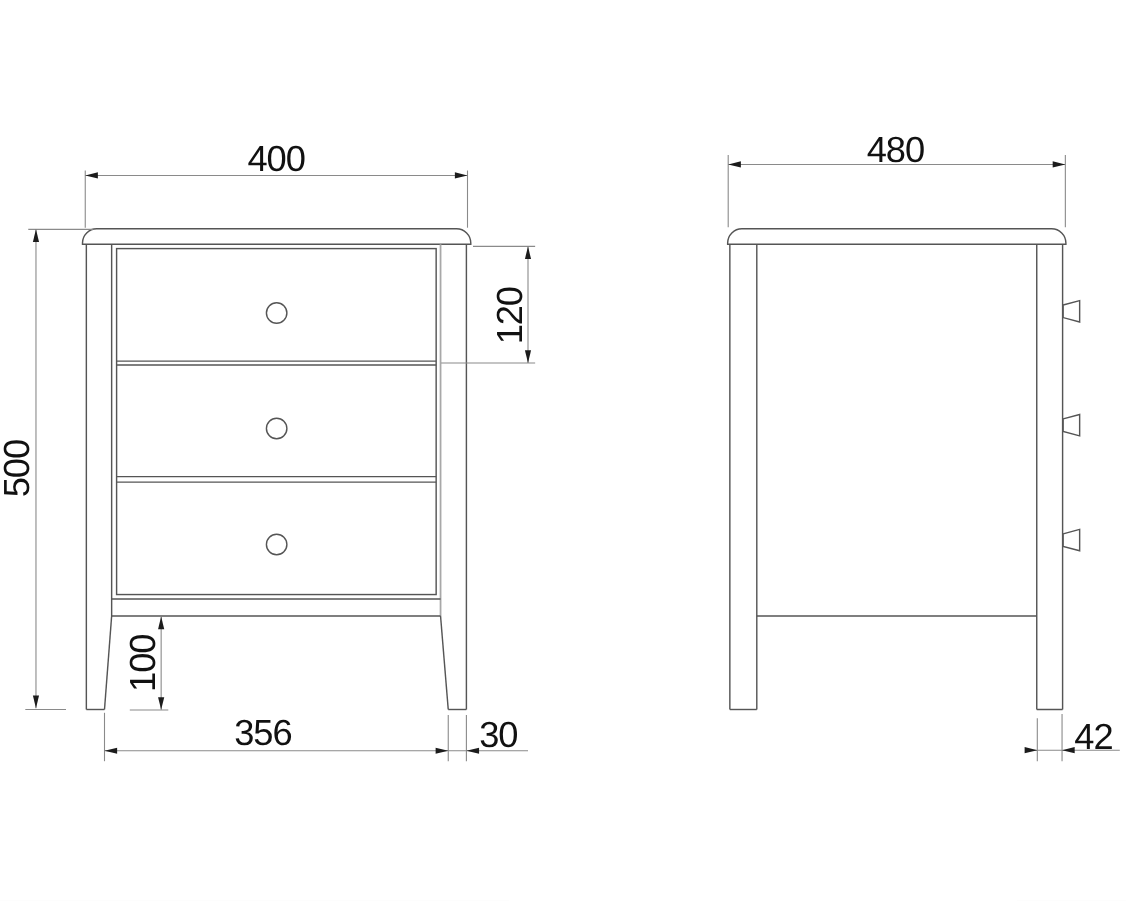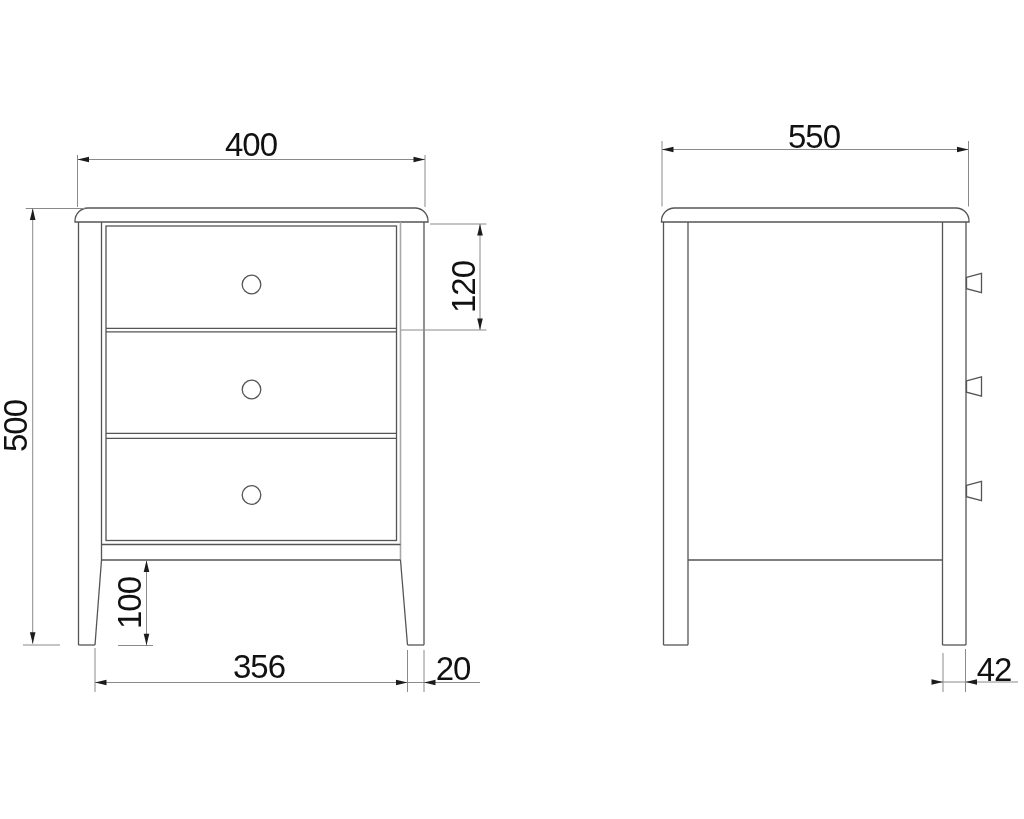--- a/index.html
+++ b/index.html
@@ -134,20 +134,20 @@
   </svg>
 
   <div class="dim-label" style="left:251px;top:144px">400</div>
 
   <div class="dim-label vert" style="left:15px;top:425.5px">500</div>
 
   <div class="dim-label vert" style="left:463px;top:287px">120</div>
 
   <div class="dim-label vert" style="left:128.5px;top:603px">100</div>
 
-  <div class="dim-label" style="left:259px;top:666px">356</div>
+  <div class="dim-label" style="left:239px;top:666px">356</div>
 
-  <div class="dim-label" style="left:453px;top:668px">20</div>
+  <div class="dim-label" style="left:453px;top:668px">30</div>
 
-  <div class="dim-label" style="left:814px;top:135.5px">550</div>
+  <div class="dim-label" style="left:814px;top:135.5px">480</div>
 
   <div class="dim-label" style="left:994px;top:668.5px">42</div>
 </div>
 
 </body></html>

